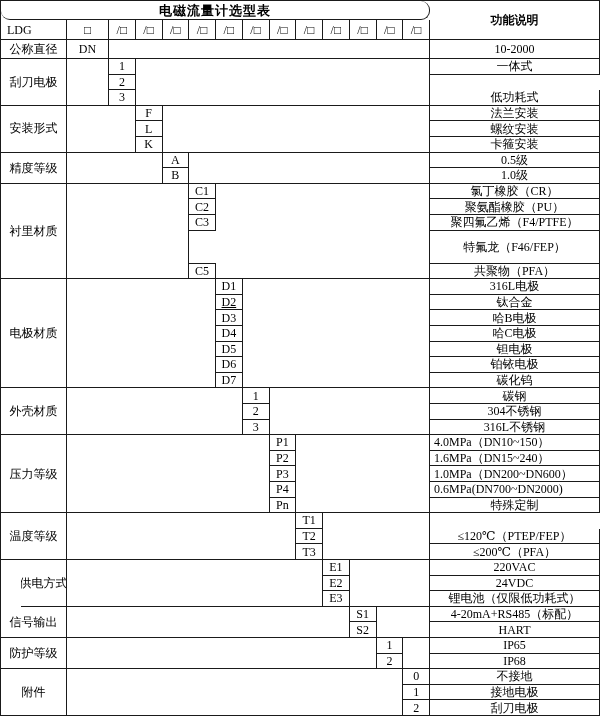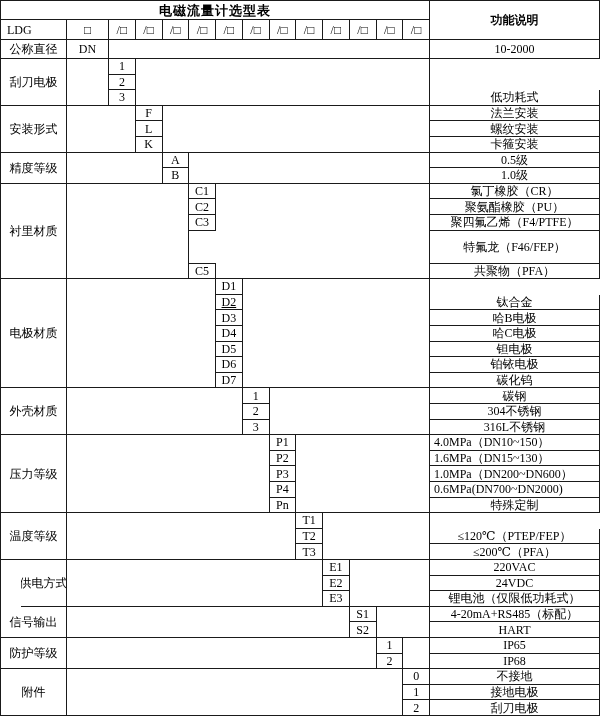--- a/index.html
+++ b/index.html
@@ -30,21 +30,21 @@
   .bold{font-weight:bold;}
   .title{font-size:13px;letter-spacing:1px;}
   .left{justify-content:flex-start;padding-left:4px;}
   .pad{padding-left:6px;}
 </style>
 </head>
 <body>
 
 <div id="wrap">
   <div id="grid">
-      <div class="cell bold title" style="grid-area: 1 / 1 / span 1 / span 14;">电磁流量计选型表</div>
+      <div class="cell bold title" style="grid-area: 1 / 1 / span 1 / span 14; border-radius: 9px;">电磁流量计选型表</div>
       <div class="cell bold" style="grid-area: 1 / 15 / span 2 / span 1;">功能说明</div>
       <div class="cell left pad" style="grid-area: 2 / 1 / span 1 / span 1;">LDG</div>
       <div class="cell" style="grid-area: 2 / 2 / span 1 / span 1;">□</div>
       <div class="cell" style="grid-area: 2 / 3 / span 1 / span 1;">/□</div>
       <div class="cell" style="grid-area: 2 / 4 / span 1 / span 1;">/□</div>
       <div class="cell" style="grid-area: 2 / 5 / span 1 / span 1;">/□</div>
       <div class="cell" style="grid-area: 2 / 6 / span 1 / span 1;">/□</div>
       <div class="cell" style="grid-area: 2 / 7 / span 1 / span 1;">/□</div>
       <div class="cell" style="grid-area: 2 / 8 / span 1 / span 1;">/□</div>
       <div class="cell" style="grid-area: 2 / 9 / span 1 / span 1;">/□</div>
@@ -53,25 +53,26 @@
       <div class="cell" style="grid-area: 2 / 12 / span 1 / span 1;">/□</div>
       <div class="cell" style="grid-area: 2 / 13 / span 1 / span 1;">/□</div>
       <div class="cell" style="grid-area: 2 / 14 / span 1 / span 1;">/□</div>
       <div class="cell" style="grid-area: 3 / 1 / span 1 / span 1;">公称直径</div>
       <div class="cell" style="grid-area: 3 / 2 / span 1 / span 1;">DN</div>
       <div class="cell" style="grid-area: 3 / 3 / span 1 / span 12;"></div>
       <div class="cell" style="grid-area: 3 / 15 / span 1 / span 1;">10-2000</div>
       <div class="cell" style="grid-area: 4 / 1 / span 3 / span 1;">刮刀电极</div>
       <div class="cell" style="grid-area: 4 / 2 / span 3 / span 1;"></div>
       <div class="cell" style="grid-area: 4 / 3 / span 1 / span 1;">1</div>
+      <div class="cell" style="grid-area: 4 / 15 / span 1 / span 1;">一体式</div>
       <div class="cell" style="grid-area: 5 / 3 / span 1 / span 1;">2</div>
       <div class="cell" style="grid-area: 6 / 3 / span 1 / span 1;">3</div>
       <div class="cell" style="grid-area: 6 / 15 / span 1 / span 1;">低功耗式</div>
       <div class="cell" style="grid-area: 4 / 4 / span 3 / span 11;"></div>
-      <div class="cell" style="grid-area: 7 / 1 / span 3 / span 1;">安装形式</div>
+      <div class="cell" style="grid-area: 7 / 1 / span 3 / span 1; font-family: Liberation Mono, monospace;">安装形式</div>
       <div class="cell" style="grid-area: 7 / 2 / span 3 / span 2;"></div>
       <div class="cell" style="grid-area: 7 / 4 / span 1 / span 1;">F</div>
       <div class="cell" style="grid-area: 7 / 15 / span 1 / span 1;">法兰安装</div>
       <div class="cell" style="grid-area: 8 / 4 / span 1 / span 1;">L</div>
       <div class="cell" style="grid-area: 8 / 15 / span 1 / span 1;">螺纹安装</div>
       <div class="cell" style="grid-area: 9 / 4 / span 1 / span 1;">K</div>
       <div class="cell" style="grid-area: 9 / 15 / span 1 / span 1;">卡箍安装</div>
       <div class="cell" style="grid-area: 7 / 5 / span 3 / span 10;"></div>
       <div class="cell" style="grid-area: 10 / 1 / span 2 / span 1;">精度等级</div>
       <div class="cell" style="grid-area: 10 / 2 / span 2 / span 3;"></div>
@@ -89,20 +90,21 @@
       <div class="cell" style="grid-area: 14 / 6 / span 1 / span 1;">C3</div>
       <div class="cell" style="grid-area: 14 / 15 / span 1 / span 1;">聚四氟乙烯（F4/PTFE）</div>
       <div class="cell" style="grid-area: 15 / 6 / span 1 / span 1; margin-top: 32px;">C4</div>
       <div class="cell" style="grid-area: 15 / 15 / span 1 / span 1;">特氟龙（F46/FEP）</div>
       <div class="cell" style="grid-area: 16 / 6 / span 1 / span 1;">C5</div>
       <div class="cell" style="grid-area: 16 / 15 / span 1 / span 1;">共聚物（PFA）</div>
       <div class="cell" style="grid-area: 12 / 7 / span 5 / span 8;"></div>
       <div class="cell" style="grid-area: 17 / 1 / span 7 / span 1;">电极材质</div>
       <div class="cell" style="grid-area: 17 / 2 / span 7 / span 5;"></div>
       <div class="cell" style="grid-area: 17 / 7 / span 1 / span 1;">D1</div>
+      <div class="cell" style="grid-area: 17 / 15 / span 1 / span 1;">316L电极</div>
       <div class="cell" style="grid-area: 18 / 7 / span 1 / span 1; text-decoration: underline;">D2</div>
       <div class="cell" style="grid-area: 18 / 15 / span 1 / span 1;">钛合金</div>
       <div class="cell" style="grid-area: 19 / 7 / span 1 / span 1;">D3</div>
       <div class="cell" style="grid-area: 19 / 15 / span 1 / span 1;">哈B电极</div>
       <div class="cell" style="grid-area: 20 / 7 / span 1 / span 1;">D4</div>
       <div class="cell" style="grid-area: 20 / 15 / span 1 / span 1;">哈C电极</div>
       <div class="cell" style="grid-area: 21 / 7 / span 1 / span 1;">D5</div>
       <div class="cell" style="grid-area: 21 / 15 / span 1 / span 1;">钽电极</div>
       <div class="cell" style="grid-area: 22 / 7 / span 1 / span 1;">D6</div>
       <div class="cell" style="grid-area: 22 / 15 / span 1 / span 1;">铂铱电极</div>
@@ -116,21 +118,21 @@
       <div class="cell" style="grid-area: 25 / 8 / span 1 / span 1;">2</div>
       <div class="cell" style="grid-area: 25 / 15 / span 1 / span 1;">304不锈钢</div>
       <div class="cell" style="grid-area: 26 / 8 / span 1 / span 1;">3</div>
       <div class="cell" style="grid-area: 26 / 15 / span 1 / span 1;">316L不锈钢</div>
       <div class="cell" style="grid-area: 24 / 9 / span 3 / span 6;"></div>
       <div class="cell" style="grid-area: 27 / 1 / span 5 / span 1;">压力等级</div>
       <div class="cell" style="grid-area: 27 / 2 / span 5 / span 7;"></div>
       <div class="cell" style="grid-area: 27 / 9 / span 1 / span 1;">P1</div>
       <div class="cell left" style="grid-area: 27 / 15 / span 1 / span 1;">4.0MPa（DN10~150）</div>
       <div class="cell" style="grid-area: 28 / 9 / span 1 / span 1;">P2</div>
-      <div class="cell left" style="grid-area: 28 / 15 / span 1 / span 1;">1.6MPa（DN15~130）</div>
+      <div class="cell left" style="grid-area: 28 / 15 / span 1 / span 1;">1.6MPa（DN15~240）</div>
       <div class="cell" style="grid-area: 29 / 9 / span 1 / span 1;">P3</div>
       <div class="cell left" style="grid-area: 29 / 15 / span 1 / span 1;">1.0MPa（DN200~DN600）</div>
       <div class="cell" style="grid-area: 30 / 9 / span 1 / span 1;">P4</div>
       <div class="cell left" style="grid-area: 30 / 15 / span 1 / span 1;">0.6MPa(DN700~DN2000)</div>
       <div class="cell" style="grid-area: 31 / 9 / span 1 / span 1;">Pn</div>
       <div class="cell" style="grid-area: 31 / 15 / span 1 / span 1;">特殊定制</div>
       <div class="cell" style="grid-area: 27 / 10 / span 5 / span 5;"></div>
       <div class="cell" style="grid-area: 32 / 1 / span 3 / span 1;">温度等级</div>
       <div class="cell" style="grid-area: 32 / 2 / span 3 / span 8;"></div>
       <div class="cell" style="grid-area: 32 / 10 / span 1 / span 1;">T1</div>

